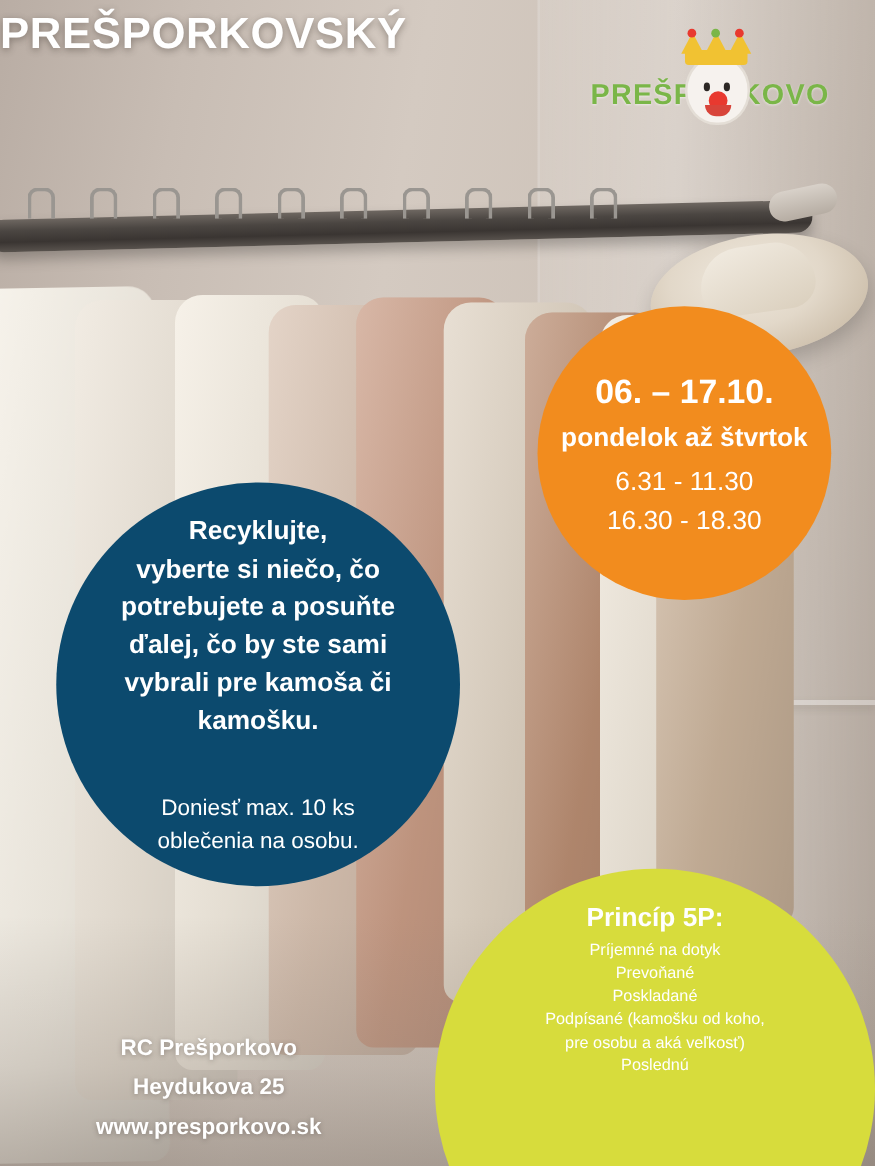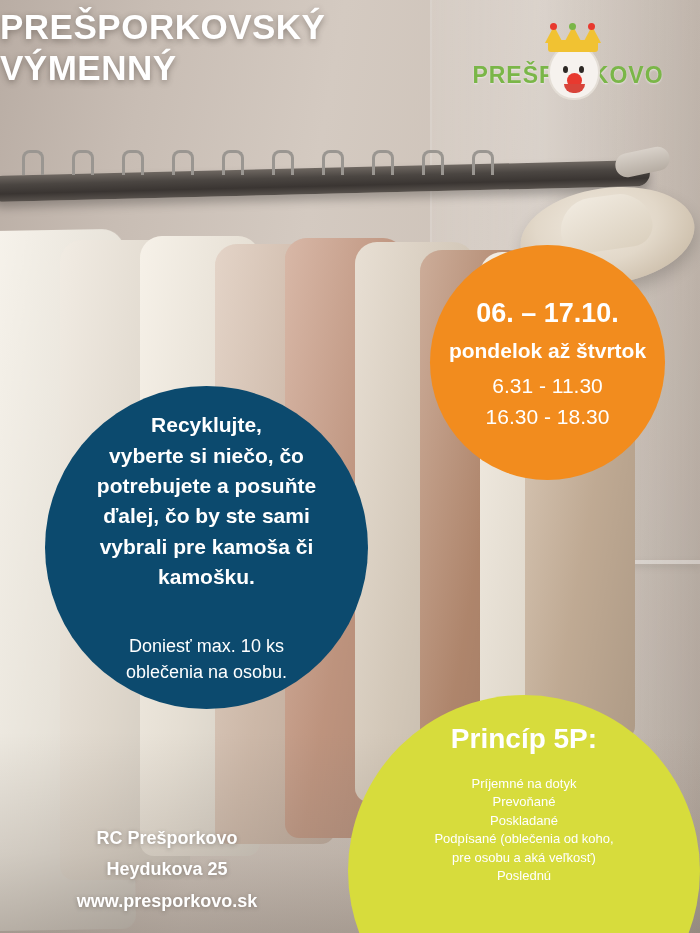--- a/index.html
+++ b/index.html
@@ -295,23 +295,23 @@
     top: 695px;
     width: 352px;
     height: 352px;
     background: #d7dc3c;
     padding: 0 18px;
     box-sizing: border-box;
     justify-content: flex-start;
     padding-top: 28px;
   }
   .circle-yellow .head {
-    font-size: 28px;
-    font-weight: bold;
-    margin-bottom: 20px;
+    font-size: 21px;
+    font-weight: bold;
+    margin-bottom: 4px;
   }
   .circle-yellow .line {
     font-size: 13px;
     line-height: 1.42;
   }
 
   .contact {
     position: absolute;
     left: 12px;
     bottom: 16px;
@@ -357,21 +357,20 @@
   <div class="garment" style="left:480px; top:252px; width:110px; height:520px; background:#efe7da;"></div>
   <div class="garment" style="left:525px; top:300px; width:110px; height:440px; background:#cbb49c;"></div>
 
   <div class="hat"></div>
   <div class="hat-crown"></div>
 
   <div class="floor-shadow"></div>
 
   <div class="title">
     <div>PREŠPORKOVSKÝ</div>
-    <div>VÝMENNÝ</div>
   </div>
 
   <div class="logo">
     <div class="logo-text">PREŠPORKOVO</div>
     <div class="crown">
       <div class="crown-spike s1"></div>
       <div class="crown-spike s2"></div>
       <div class="crown-spike s3"></div>
       <div class="crown-body"></div>
       <div class="crown-dot d1"></div>
@@ -406,21 +405,21 @@
       <div>Doniesť max. 10 ks</div>
       <div>oblečenia na osobu.</div>
     </div>
   </div>
 
   <div class="circle circle-yellow">
     <div class="head">Princíp 5P:</div>
     <div class="line">Príjemné na dotyk</div>
     <div class="line">Prevoňané</div>
     <div class="line">Poskladané</div>
-    <div class="line">Podpísané (oblečenia od koho,</div>
+    <div class="line">Podpísané (kamošku od koho,</div>
     <div class="line">pre osobu a aká veľkosť)</div>
     <div class="line">Poslednú</div>
   </div>
 
   <div class="contact">
     <div>RC Prešporkovo</div>
     <div>Heydukova 25</div>
     <div>www.presporkovo.sk</div>
   </div>
 

